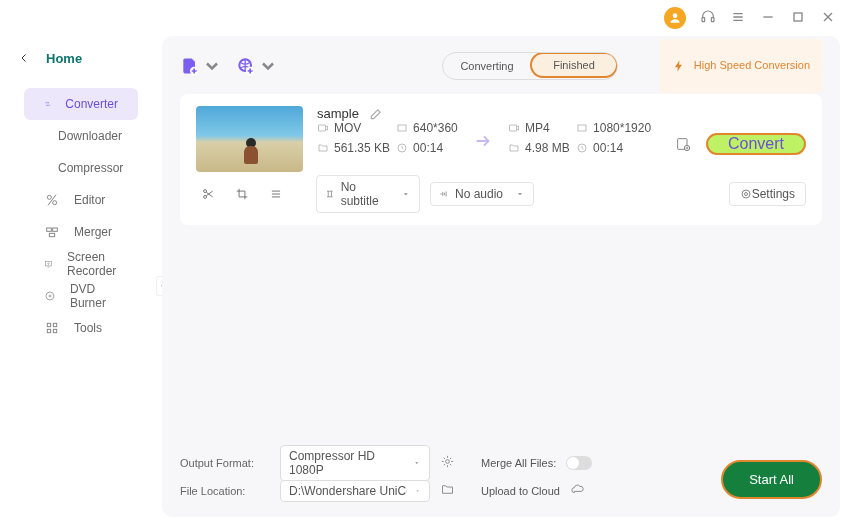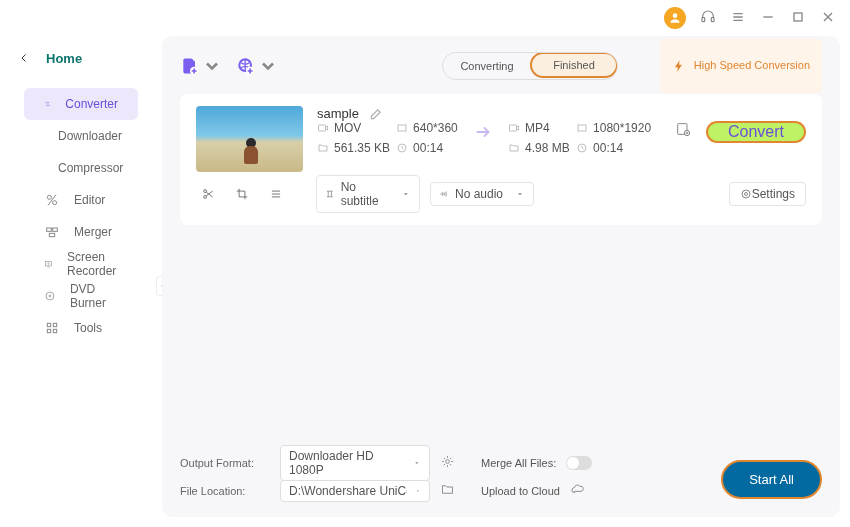--- a/index.html
+++ b/index.html
@@ -32,42 +32,42 @@
 .hsc span{color:#e0862f;font-size:11px}
 .hsc svg{width:14px;height:14px}
 .card{background:#fff;border-radius:8px;padding:12px 16px;margin-top:10px}
 .row1{display:flex;gap:14px;align-items:flex-start}
 .thumb{width:107px;height:66px;border-radius:4px;background:linear-gradient(180deg,#4fa8d8 0%,#7fc8e8 45%,#d9cfa8 55%,#c9b888 100%);position:relative;overflow:hidden}
 .thumb::after{content:"";position:absolute;left:48px;bottom:8px;width:14px;height:18px;background:#8a5230;border-radius:6px 6px 2px 2px}
 .thumb::before{content:"";position:absolute;left:50px;bottom:24px;width:10px;height:10px;background:#2a2a2a;border-radius:50%}
 .info{flex:1}
 .title{display:flex;align-items:center;gap:10px;margin-bottom:0}
 .title span{font-size:13px;color:#333}
-.meta{display:flex;align-items:flex-start;gap:6px}
+.meta{display:flex;align-items:flex-end;gap:6px}
 .col{display:flex;flex-direction:column;gap:6px}
 .mi{display:flex;align-items:center;gap:5px;font-size:11px;color:#888;min-width:62px}
 .mi svg{width:12px;height:12px;stroke:#aaa;fill:none;stroke-width:1.5}
 .arrow{margin:0 8px}
 .arrow svg{width:22px;height:22px}
 .convert{margin-left:auto;border:2px solid #e0862f;background:#bef264;color:#6a4fd8;padding:0 20px;border-radius:16px;font-size:16px;cursor:pointer;font-weight:500}
 .row2{display:flex;align-items:center;gap:10px;margin-top:3px}
 .tool{width:24px;height:24px;display:flex;align-items:center;justify-content:center;cursor:pointer}
 .tool svg{width:14px;height:14px;stroke:#666;fill:none;stroke-width:1.5}
 .dd{border:1px solid #e4e4e4;border-radius:4px;padding:4px 8px;display:flex;align-items:center;gap:6px;cursor:pointer;background:#fff;font-size:11px;color:#666}
 .dd svg{width:10px;height:10px}
 .settings{margin-left:auto;border:1px solid #e4e4e4;border-radius:4px;padding:4px 10px;display:flex;align-items:center;cursor:pointer;font-size:11px}
 .footer{margin-top:auto;padding-top:8px}
 .frow{display:flex;align-items:center;gap:10px;height:28px}
 .flabel{width:90px;font-size:11px;color:#666}
 .fdd{border:1px solid #ddd;border-radius:4px;padding:3px 8px;display:flex;align-items:center;gap:8px;font-size:11px;width:150px;justify-content:space-between;cursor:pointer;background:#fff}
 .ficon{cursor:pointer}
 .ficon svg{width:15px;height:15px;stroke:#888;fill:none;stroke-width:1.5}
 .toggle{width:26px;height:14px;background:#ddd;border-radius:7px;position:relative;cursor:pointer}
 .toggle::after{content:"";position:absolute;width:12px;height:12px;background:#fff;border-radius:50%;top:1px;left:1px}
-.startall{position:absolute;right:18px;bottom:18px;background:#0369a1;border:2px solid #e0862f;color:#fff;padding:10px 26px;border-radius:20px;font-size:13px;font-weight:500;cursor:pointer}
+.startall{position:absolute;right:18px;bottom:18px;background:#15803d;border:2px solid #e0862f;color:#fff;padding:10px 26px;border-radius:20px;font-size:13px;font-weight:500;cursor:pointer}
 .presets{cursor:pointer}
 .presets svg{width:16px;height:16px;stroke:#888;fill:none;stroke-width:1.5}
 </style>
 </head>
 <body>
 
 <div class="titlebar">
  <div class="tb avatar">
       <svg viewBox="0 0 24 24">
         <circle cx="12" cy="8" r="4"></circle>
@@ -330,21 +330,21 @@
             </svg>
      <span>Settings</span>
     </div>
    </div>
   </div>
 
   <div class="footer">
    <div class="frow">
     <span class="flabel">Output Format:</span>
     <div class="fdd">
-            <span>Downloader HD 1080P</span>
+            <span>Compressor HD 1080P</span>
             <svg width="8" height="8" viewBox="0 0 24 24" fill="#888">
               <path d="M7 10l5 5 5-5z"></path>
             </svg>
           </div>
     <div class="ficon"><svg viewBox="0 0 24 24">
               <circle cx="12" cy="12" r="3"></circle>
               <path d="M12 3v3M12 18v3M3 12h3M18 12h3M6 6l2 2M16 16l2 2M18 6l-2 2M8 16l-2 2"></path>
             </svg></div>
     <span style="margin-left:16px;font-size:11px">Merge All Files:</span>
     <div class="toggle"></div>

